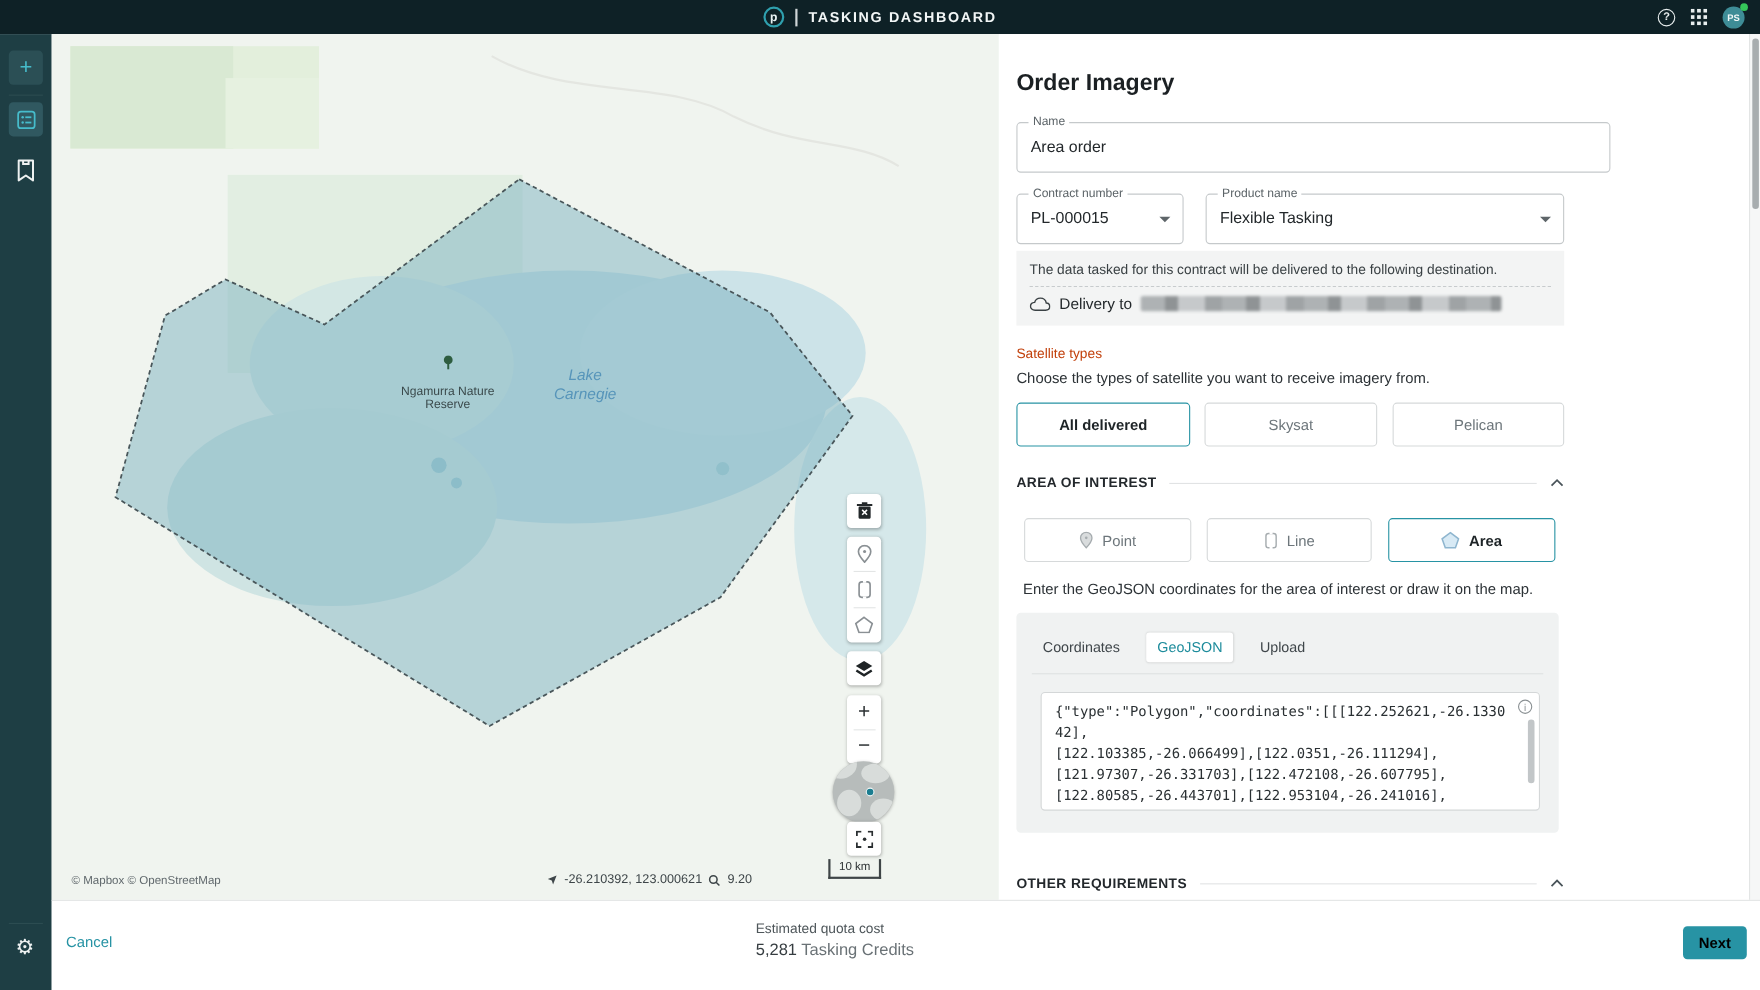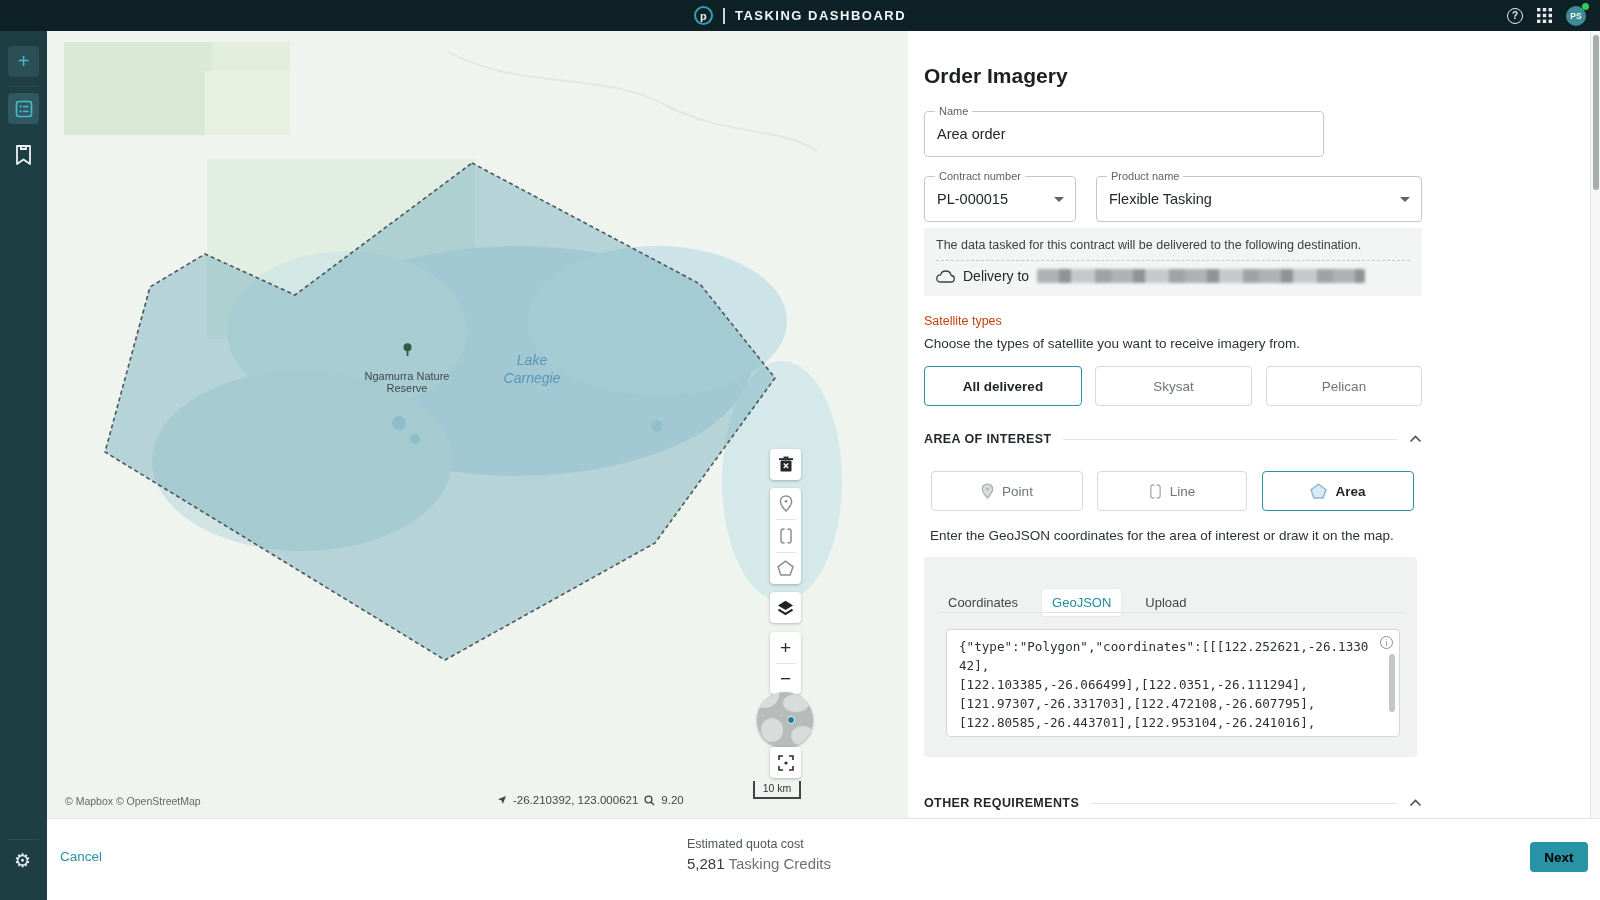--- a/index.html
+++ b/index.html
@@ -34,21 +34,21 @@
   .side-btn.add { top:15px; background:#2B4F55; color:#46BCCB; font-size:20px; font-weight:300; }
   .side-divider { position:absolute; left:8px; width:31px; height:1px; background:#2C4C51; }
   .side-btn.active { top:62px; background:#305860; }
   .side-plain { position:absolute; left:14px; display:flex; align-items:center; justify-content:center; }
   .gear { color:#EDF1F1; font-size:19px; }
 
   
   .map { position:absolute; left:47px; top:31px; width:861px; height:787px;
          background:#F0F4EF; overflow:hidden; }
   .map svg.base { position:absolute; left:0; top:0; }
-  .map-label { position:absolute; text-align:center; white-space:pre-line;margin-top:20px; }
+  .map-label { position:absolute; text-align:center; white-space:pre-line; }
   .reserve-label { left:290px; top:280px; width:140px; font-size:11px; color:#3B4A4C; line-height:12px; }
   .tree { display:block; margin:0 auto 2px auto; }
   .lake-label { left:420px; top:300px; width:130px; font-size:14px; font-style:italic;
                 color:#5795BA; line-height:18px; }
 
   .map-ctrl { position:absolute; background:#fff; border-radius:4px;
               box-shadow:0 1px 3px rgba(0,0,0,.25); display:flex; align-items:center;
               justify-content:center; }
   .ctrl-stack { flex-direction:column; padding:0; }
   .ctrl-cell { width:30px; height:32px; display:flex; align-items:center; justify-content:center; }
@@ -102,21 +102,21 @@
   .sec-header { position:absolute; left:16px; width:498px; display:flex; align-items:center; }
   .sec-title { font-size:12.5px; font-weight:bold; color:#23282C; letter-spacing:.4px; white-space:nowrap; }
   .sec-line { flex:1; height:1px; background:#E1E3E4; margin:0 12px; }
   .chev { flex:none; }
 
   .aoi-desc { position:absolute; left:22px; top:497px; font-size:13.5px; color:#2C3236; }
 
   .gjson-box { position:absolute; left:16px; top:526px; width:493px; height:200px;
                background:#F0F2F2; border-radius:4px; }
   .tabs { position:absolute; left:14px; top:18px; display:flex; align-items:center; gap:14px; }
-  .tab { font-size:13px; color:#3F464A; padding:6px 10px; border-radius:3px;margin-top:14px; }
+  .tab { font-size:13px; color:#3F464A; padding:6px 10px; border-radius:3px; }
   .tab.active { background:#fff; color:#1E8C9C; box-shadow:0 0 2px rgba(0,0,0,.12); }
   .tabs-sep { position:absolute; left:14px; right:14px; top:55px; height:1px; background:#DFE1E2; }
   .gjson-area { position:absolute; left:22px; top:72px; width:454px; height:108px;
                 background:#fff; border:1px solid #D4D7D8; border-radius:4px; overflow:hidden; }
   .gjson-text { position:absolute; left:12px; top:7px; right:26px;
                 font-family:"DejaVu Sans Mono", monospace; font-size:12.6px; line-height:19px;
                 color:#2A3033; white-space:pre-wrap; word-break:break-all; }
   .info-i { position:absolute; right:6px; top:6px; width:13px; height:13px; border-radius:50%;
             border:1.2px solid #8A9093; color:#8A9093; font-size:9px; display:flex;
             align-items:center; justify-content:center; }
@@ -306,21 +306,21 @@
       </svg>
       <span>9.20</span>
     </div>
 
     <div class="scalebar">10 km</div>
   </div>
 
   <div class="panel">
     <div class="panel-title">Order Imagery</div>
 
-    <div class="ofield" style="left:16px; top:80px; width:400px; height:46px;">
+    <div class="ofield" style="left:16px; top:80px; width:540px; height:46px;">
       <span class="flabel">Name</span>
       <input class="fvalue" value="Area order" style="">
     </div>
 
     <div class="ofield" style="left:16px; top:145px; width:152px; height:46px;">
       <span class="flabel">Contract number</span>
       <div class="fvalue">PL-000015</div>
       <div class="caret"></div>
     </div>
 

